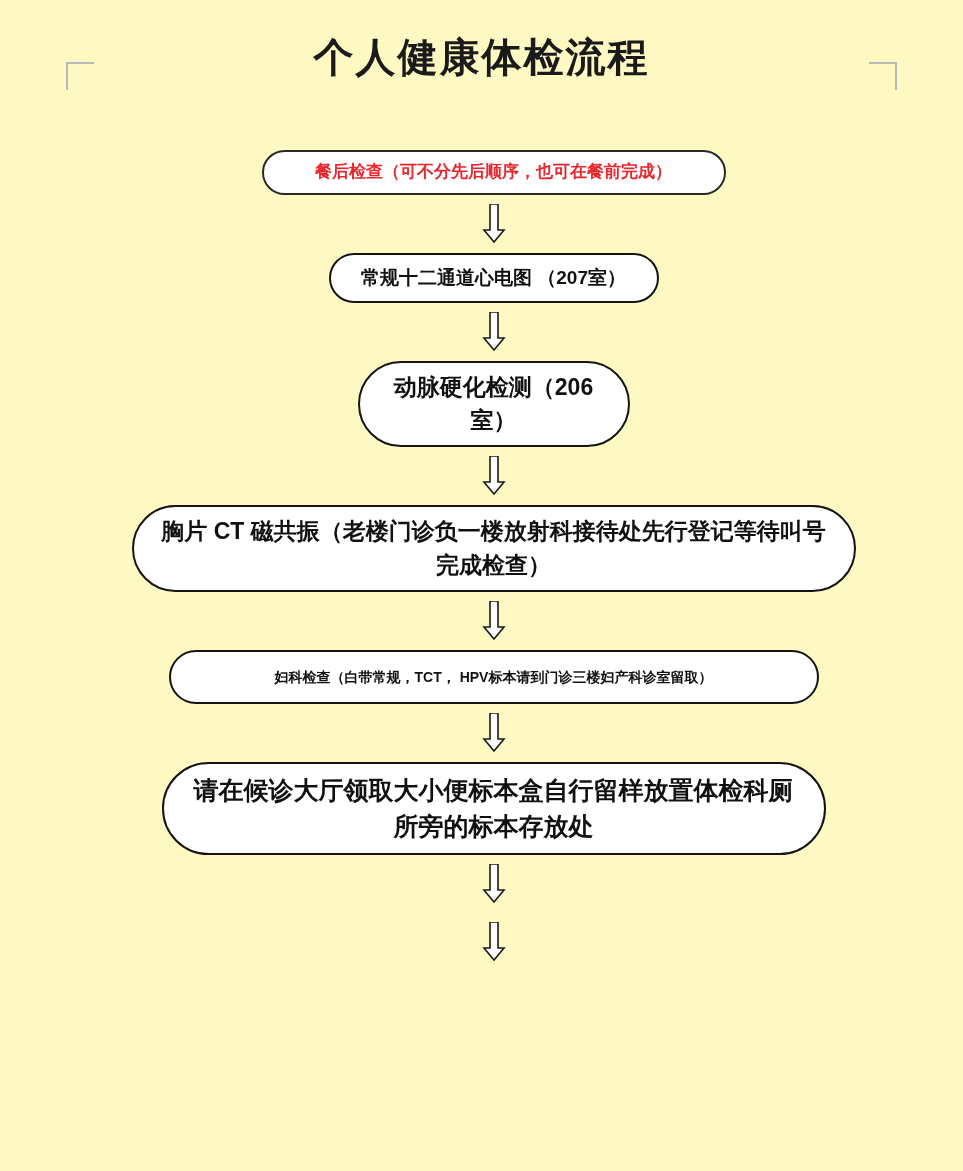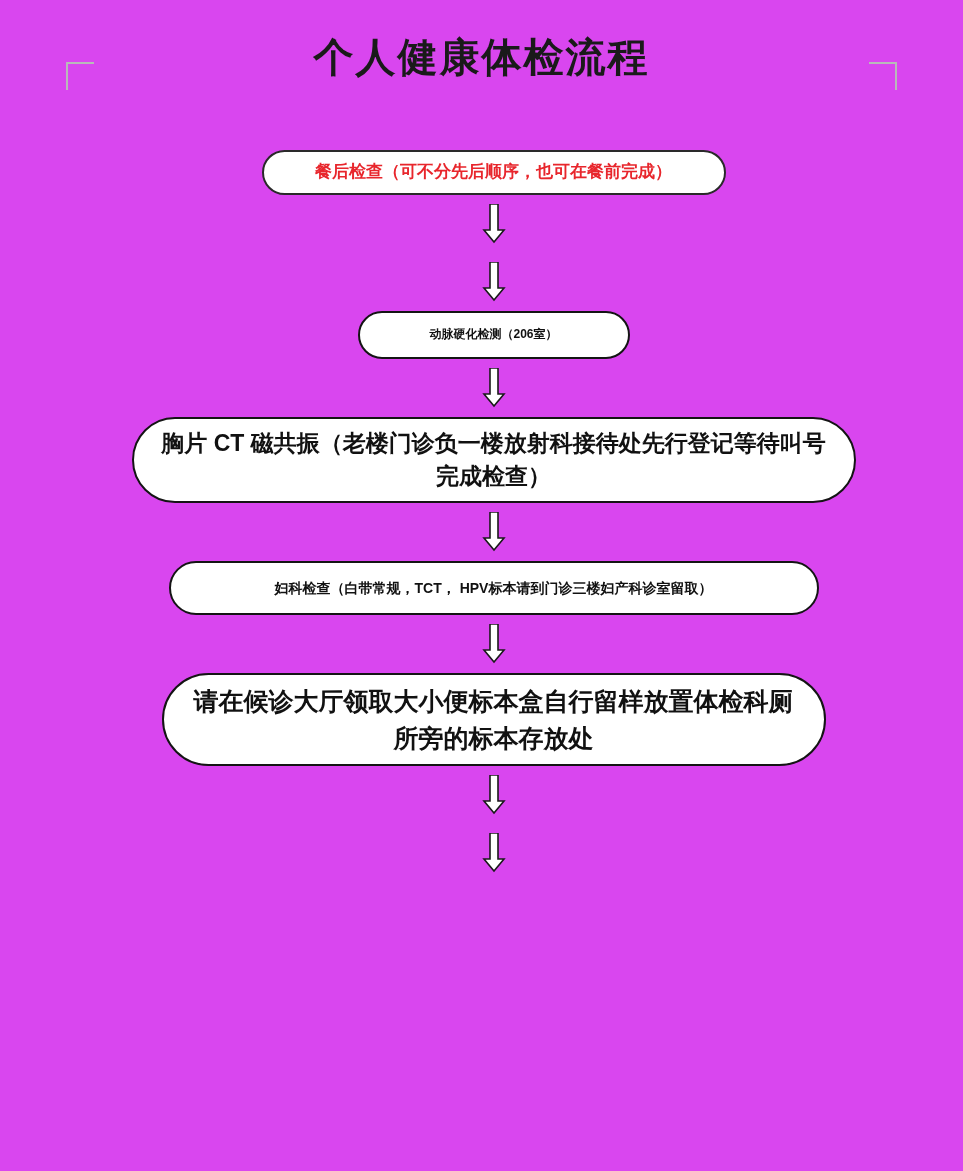--- a/index.html
+++ b/index.html
@@ -11,21 +11,21 @@
     width: 963px;
     height: 1171px;
     font-family: "Liberation Sans", sans-serif;
     position: relative;
     overflow: hidden;
   }
   .page {
     position: relative;
     width: 963px;
     height: 1171px;
-    background: #d946ef;
+    background: #fef9c3;
   }
   
   .crop {
     position: absolute;
     width: 26px;
     height: 26px;
   }
   .crop.tl { top: 62px; left: 66px; border-left: 2px solid #b9b9b9; border-top: 2px solid #b9b9b9; }
   .crop.tr { top: 62px; right: 66px; border-right: 2px solid #b9b9b9; border-top: 2px solid #b9b9b9; }
 
@@ -67,21 +67,21 @@
     padding: 8px 22px;
   }
   .node.red {
     color: #e8262c;
     border-color: #2a2a2a;
   }
 
   
   .n0 { width: 464px; min-height: 44px; font-size: 17px; }
   .n1 { width: 330px; min-height: 50px; font-size: 19px; }
-  .n2 { width: 272px; min-height: 48px; font-size: 12px; }
+  .n2 { width: 272px; min-height: 48px; font-size: 23px; }
   .n3 { width: 724px; min-height: 58px; font-size: 23px; }
   .n4 { width: 650px; min-height: 54px; font-size: 14px; }
   .n5 { width: 664px; min-height: 56px; font-size: 25px; }
   .n6 { width: 748px; min-height: 78px; font-size: 19px; }
   .n7 { width: 724px; min-height: 84px; font-size: 19px; }
 
   .arrow {
     width: 26px;
     height: 40px;
     margin: 9px 0;
@@ -99,20 +99,21 @@
   <div class="title">个人健康体检流程</div>
 
   <div class="flow">
 
     <div class="node red n0">餐后检查（可不分先后顺序，也可在餐前完成）</div>
 
     <svg class="arrow" viewBox="0 0 26 40">
       <polygon points="9,0 17,0 17,26 23,26 13,38 3,26 9,26" fill="#ffffff" stroke="#1a1a1a" stroke-width="1.6"></polygon>
     </svg>
 
+    <div class="node n1">常规十二通道心电图 （207室）</div>
 
     <svg class="arrow" viewBox="0 0 26 40">
       <polygon points="9,0 17,0 17,26 23,26 13,38 3,26 9,26" fill="#ffffff" stroke="#1a1a1a" stroke-width="1.6"></polygon>
     </svg>
 
     <div class="node n2">动脉硬化检测（206室）</div>
 
     <svg class="arrow" viewBox="0 0 26 40">
       <polygon points="9,0 17,0 17,26 23,26 13,38 3,26 9,26" fill="#ffffff" stroke="#1a1a1a" stroke-width="1.6"></polygon>
     </svg>

